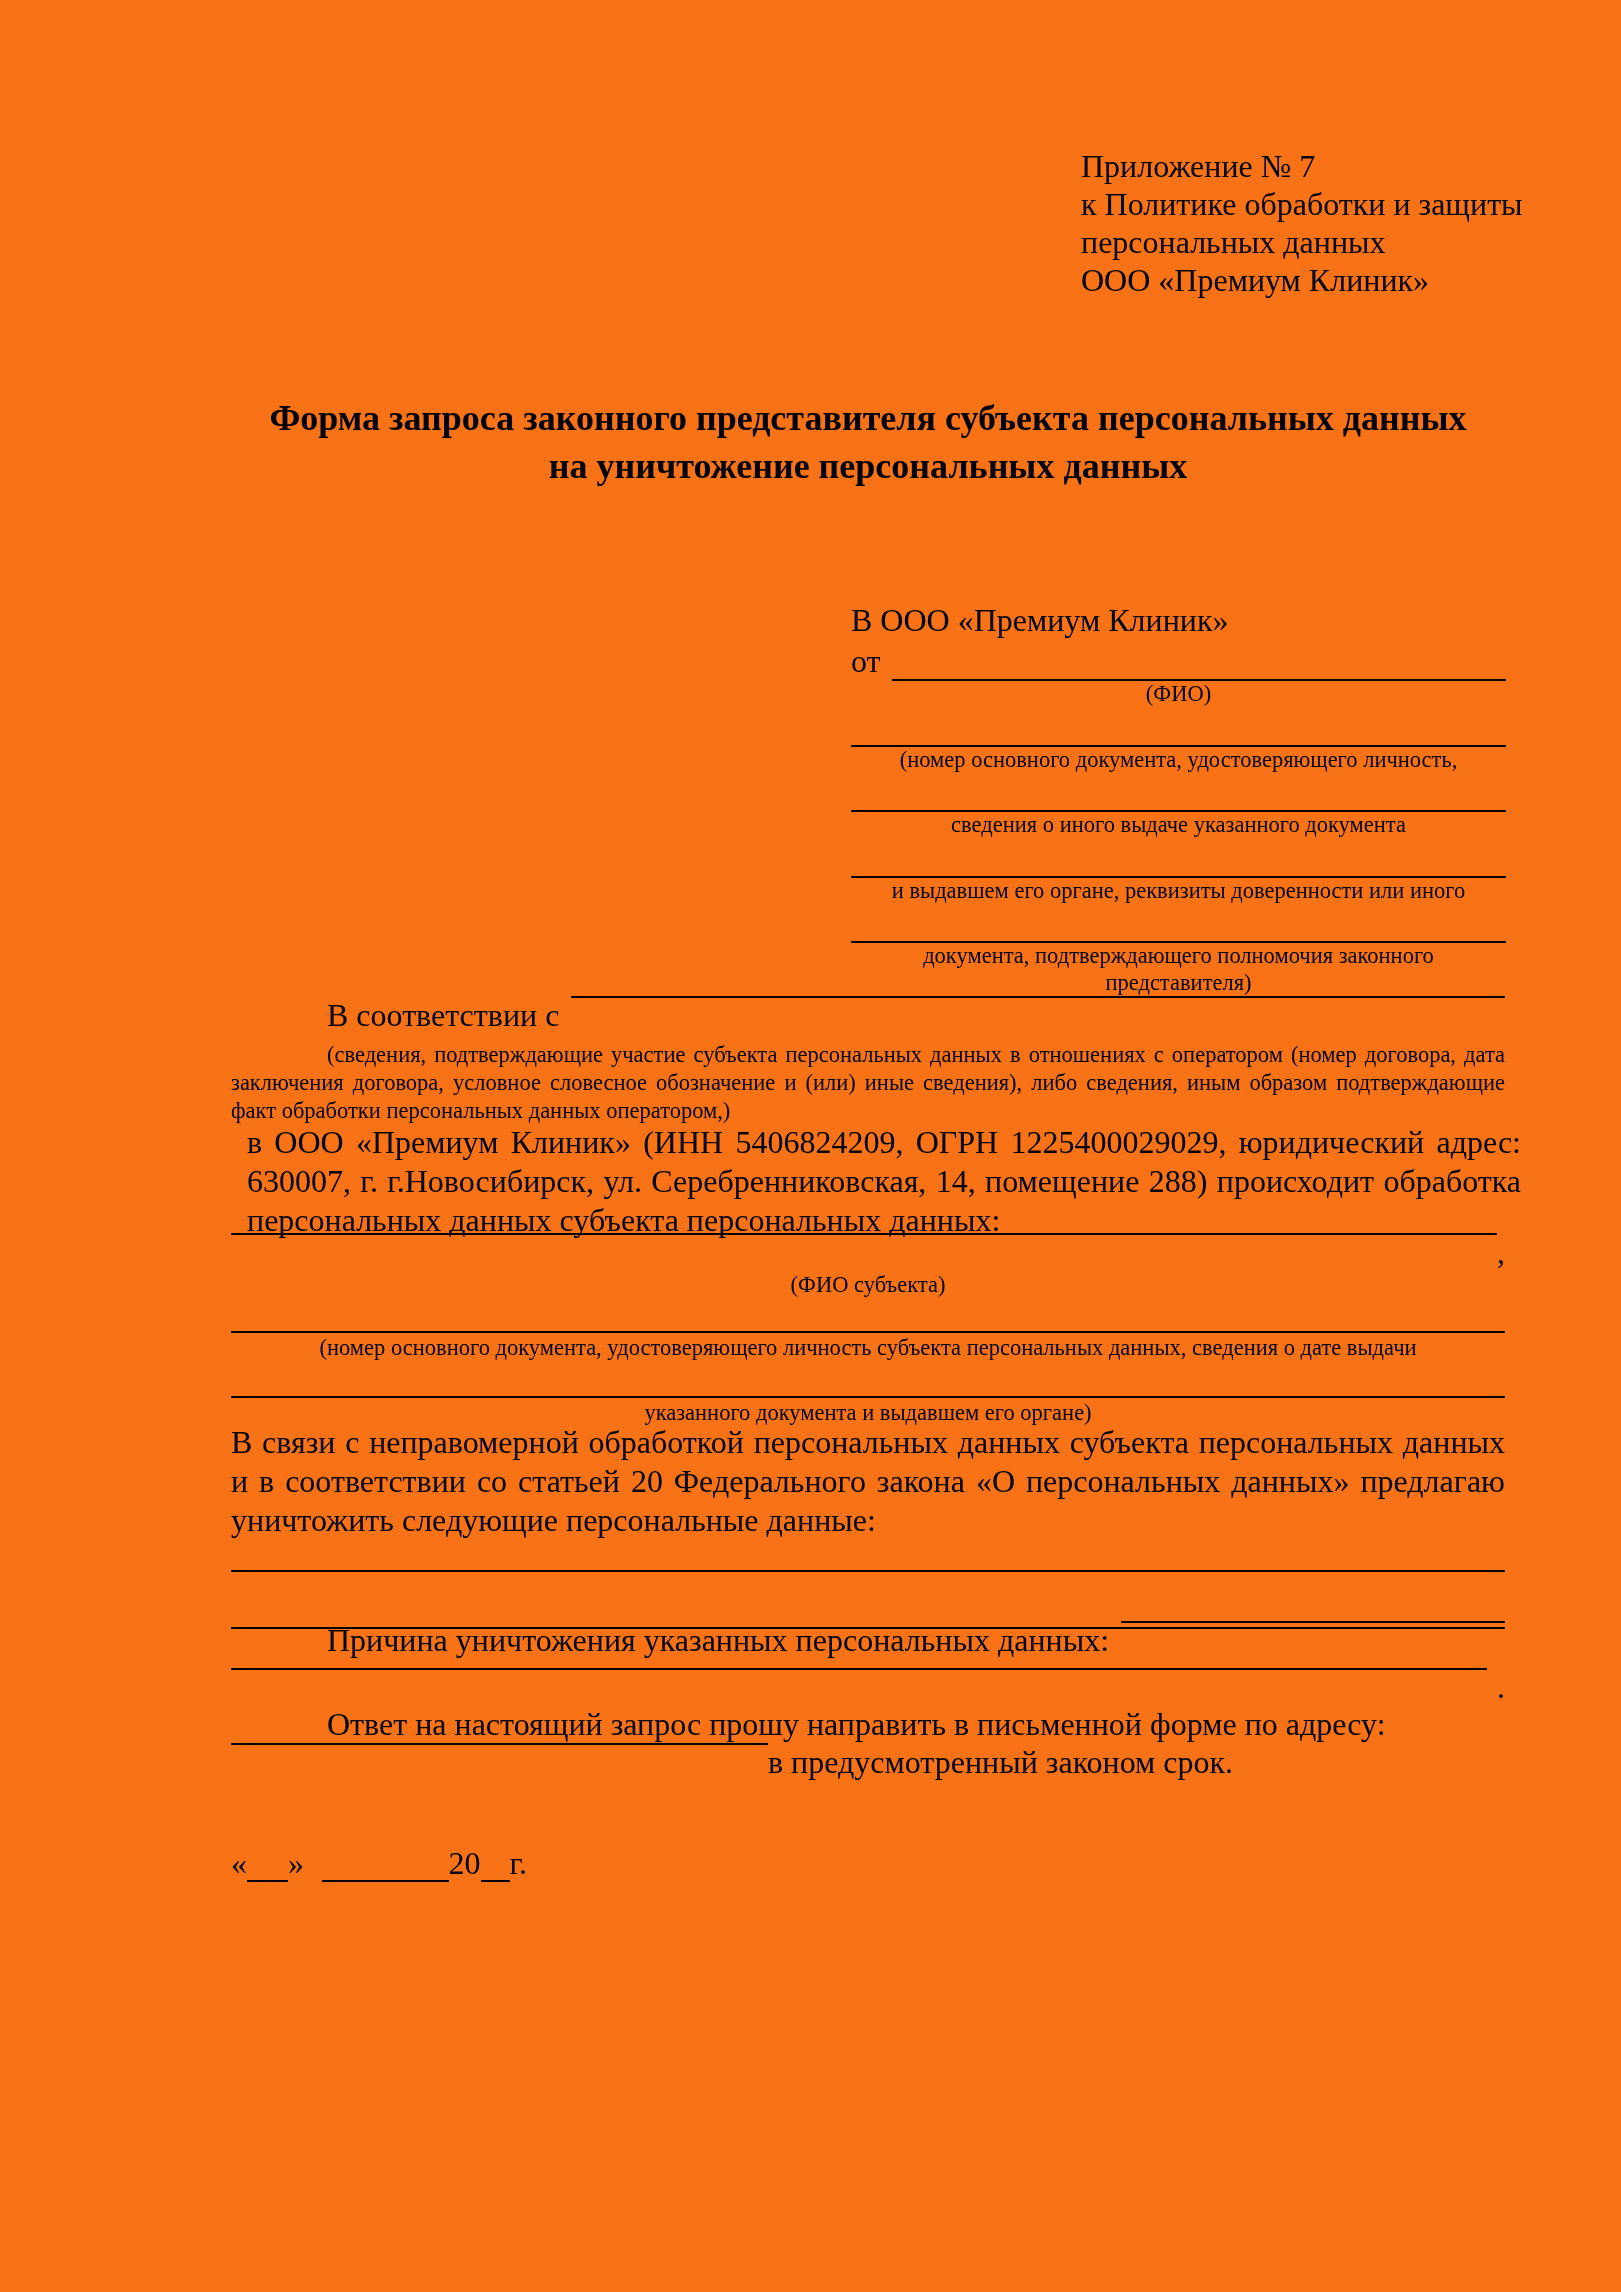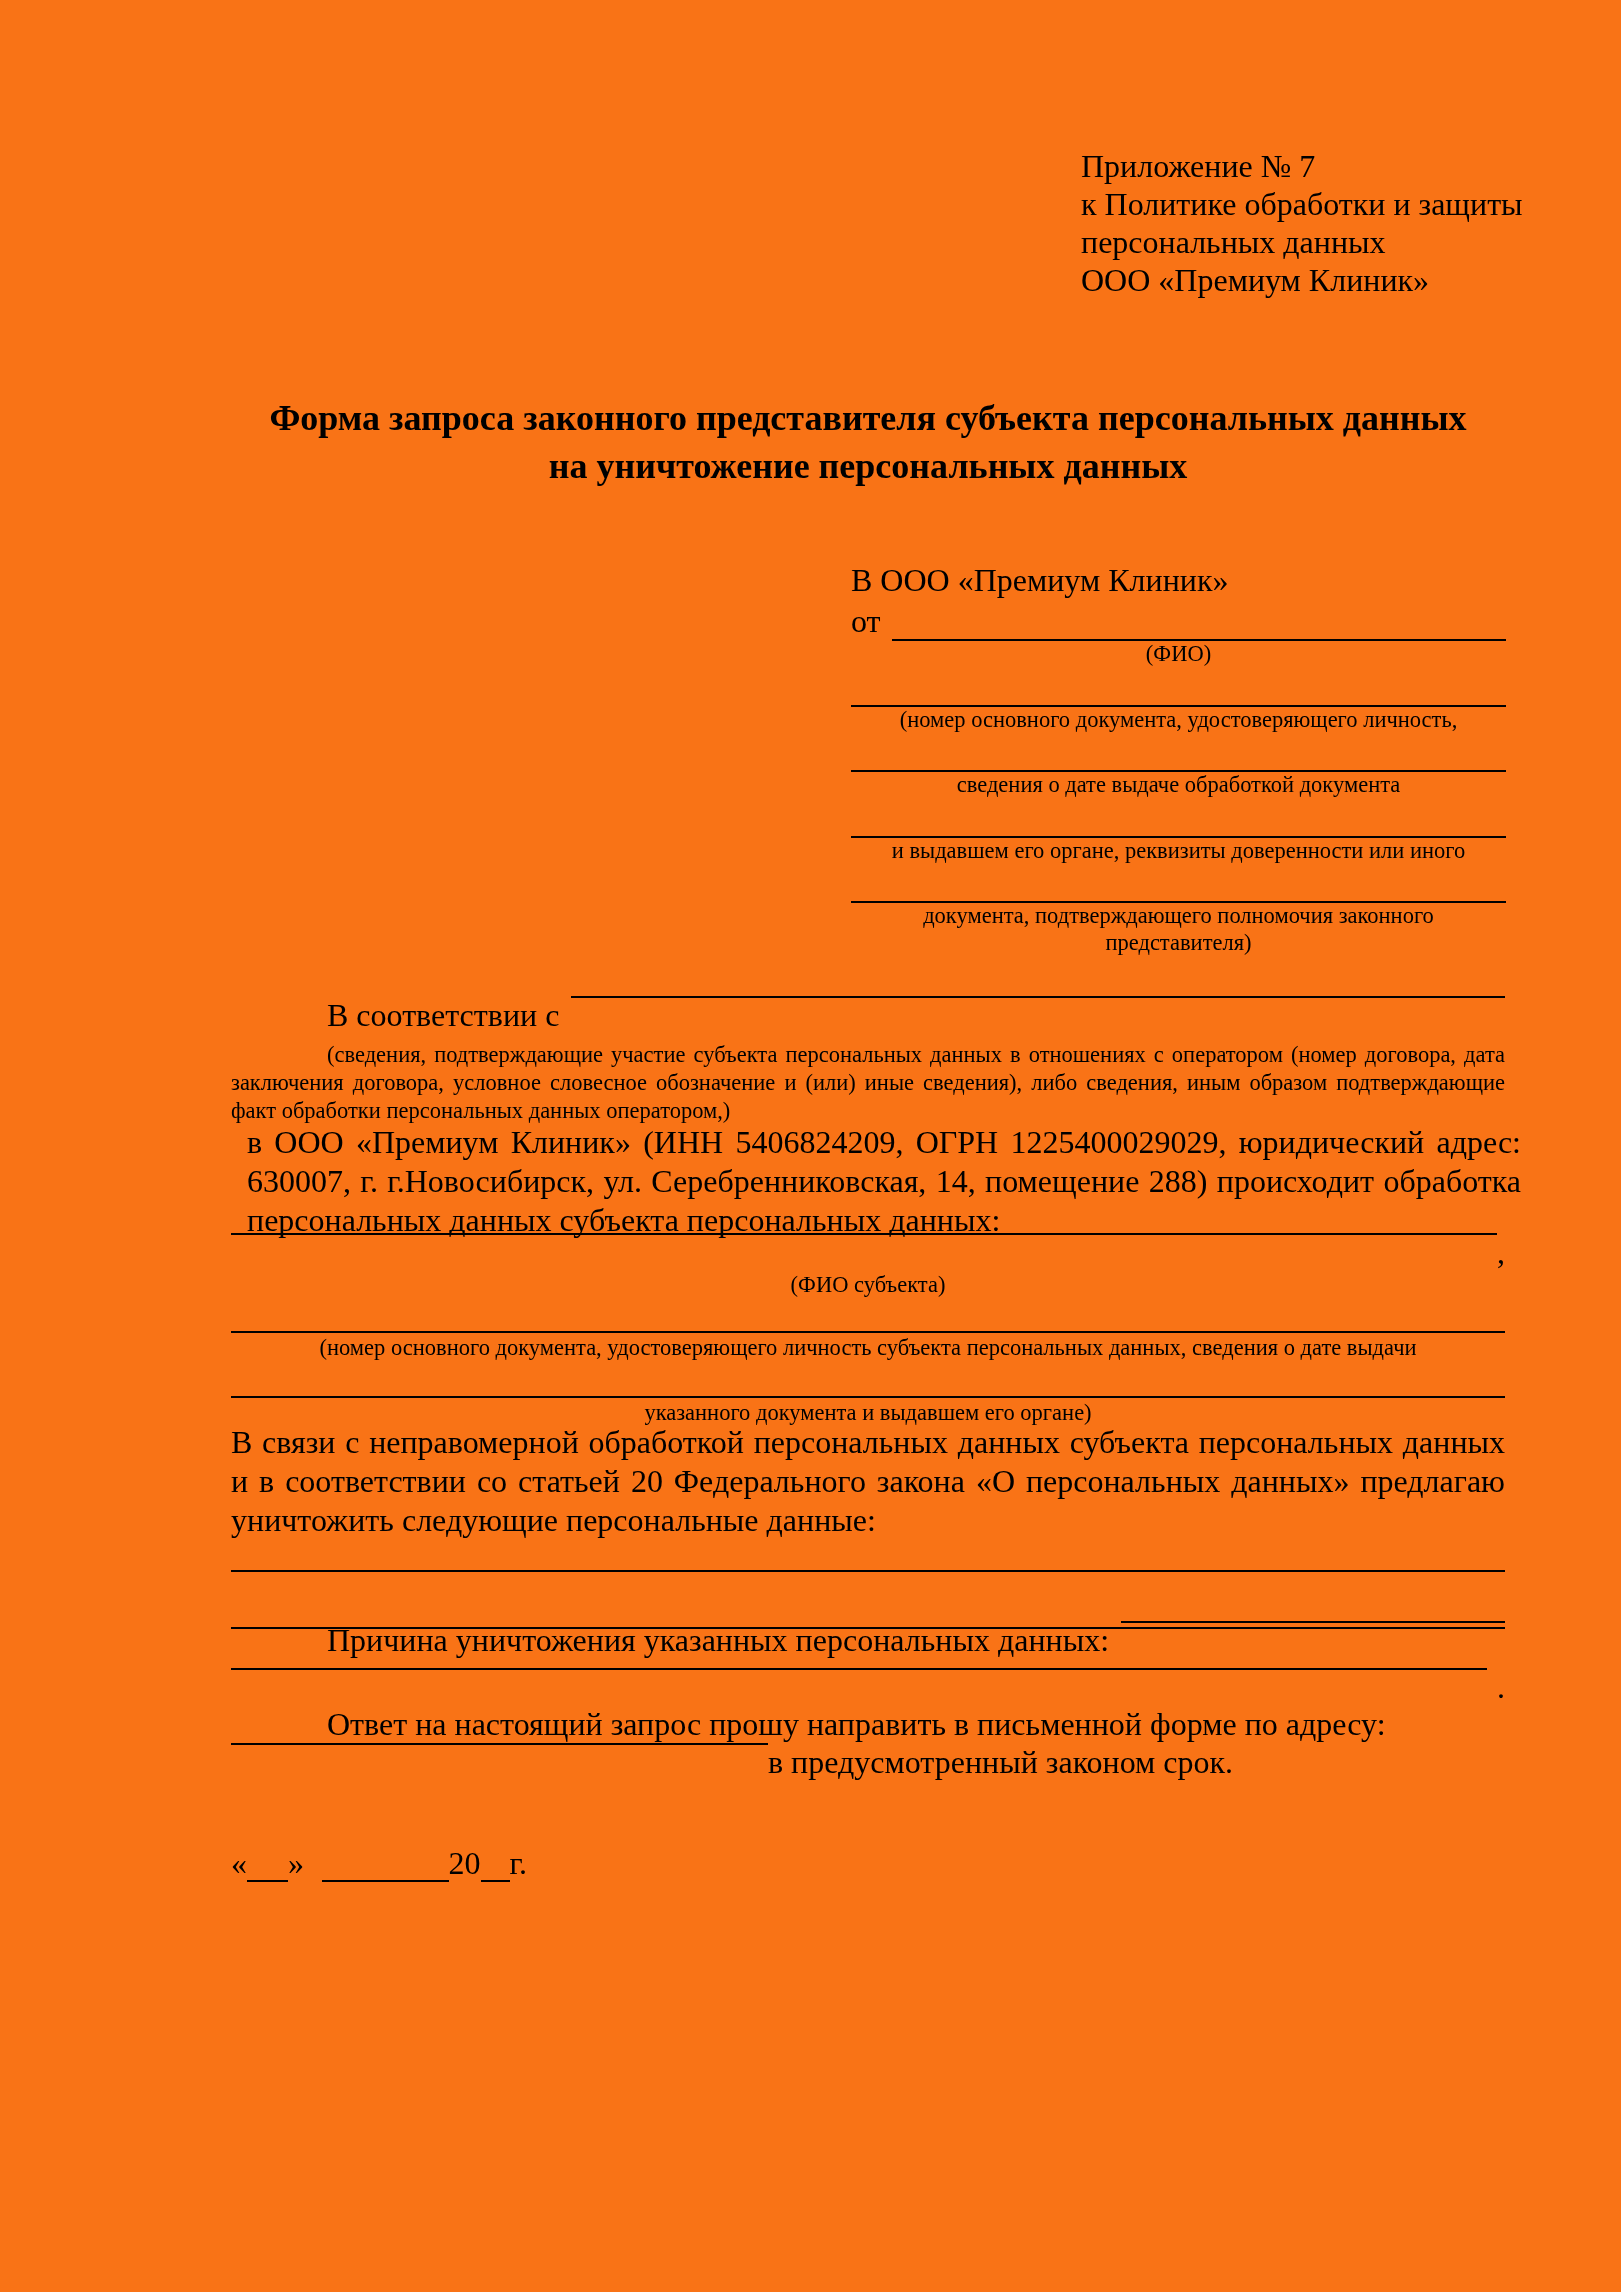--- a/index.html
+++ b/index.html
@@ -21,21 +21,21 @@
   .header-block { left: 1081px; top: 147px; font-size: 32px; line-height: 38px; }
 
   
   .doc-title {
     left: 231px; width: 1274px; top: 394px;
     text-align: center; font-weight: 700;
     font-size: 36px; line-height: 48px;
   }
 
   
-  .addressee { left: 851px; top: 560px; width: 655px; font-size: 32px; line-height: 40px; }
+  .addressee { left: 851px; top: 600px; width: 655px; font-size: 32px; line-height: 40px; }
   .from-row { display: flex; align-items: flex-end; height: 41px; }
   .from-row .lbl { white-space: nowrap; }
 
   .blank { height: 0; border-bottom: 2.9px solid #000; }
   .fillb { flex: 1; margin-left: 11.8px; }
 
   .cap { font-size: 22.5px; line-height: 26.5px; text-align: center; }
   .addr-line { margin-top: 37px; }
 
   
@@ -78,21 +78,21 @@
     <div class="from-row">
       <span class="lbl">от</span>
       <span class="blank fillb"></span>
     </div>
     <div class="cap">(ФИО)</div>
 
     <div class="blank addr-line"></div>
     <div class="cap">(номер основного документа, удостоверяющего личность,</div>
 
     <div class="blank addr-line"></div>
-    <div class="cap">сведения о дате выдаче обработкой документа</div>
+    <div class="cap">сведения о иного выдаче указанного документа</div>
 
     <div class="blank addr-line"></div>
     <div class="cap">и выдавшем его органе, реквизиты доверенности или иного</div>
 
     <div class="blank addr-line"></div>
     <div class="cap">документа, подтверждающего полномочия законного представителя)</div>
   </div>
 
   <div class="abs content-w row bodytext" style="top:996px; height:39px;">
     <span class="lead-indent">В соответствии с</span>

